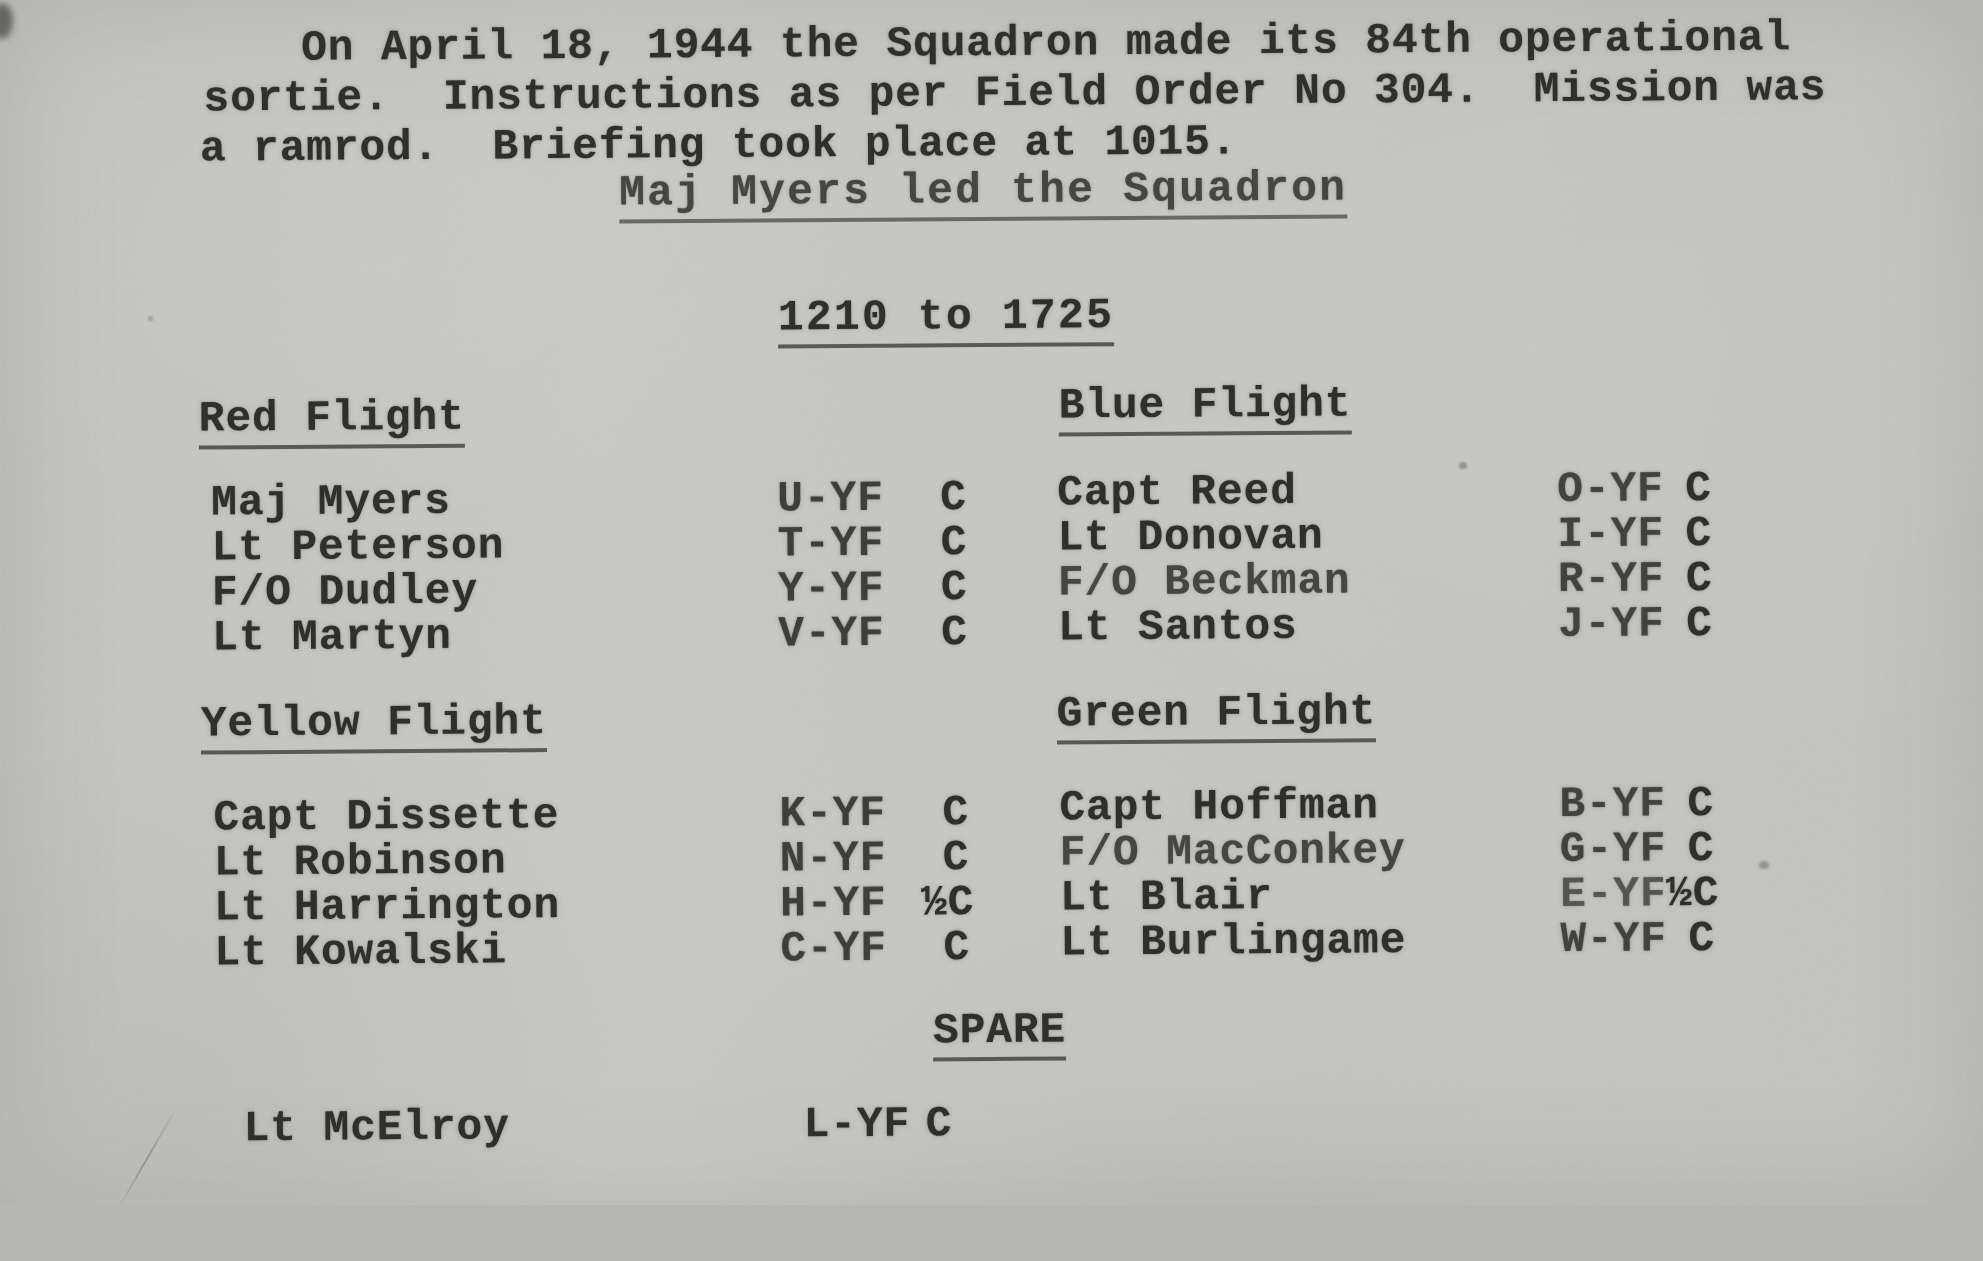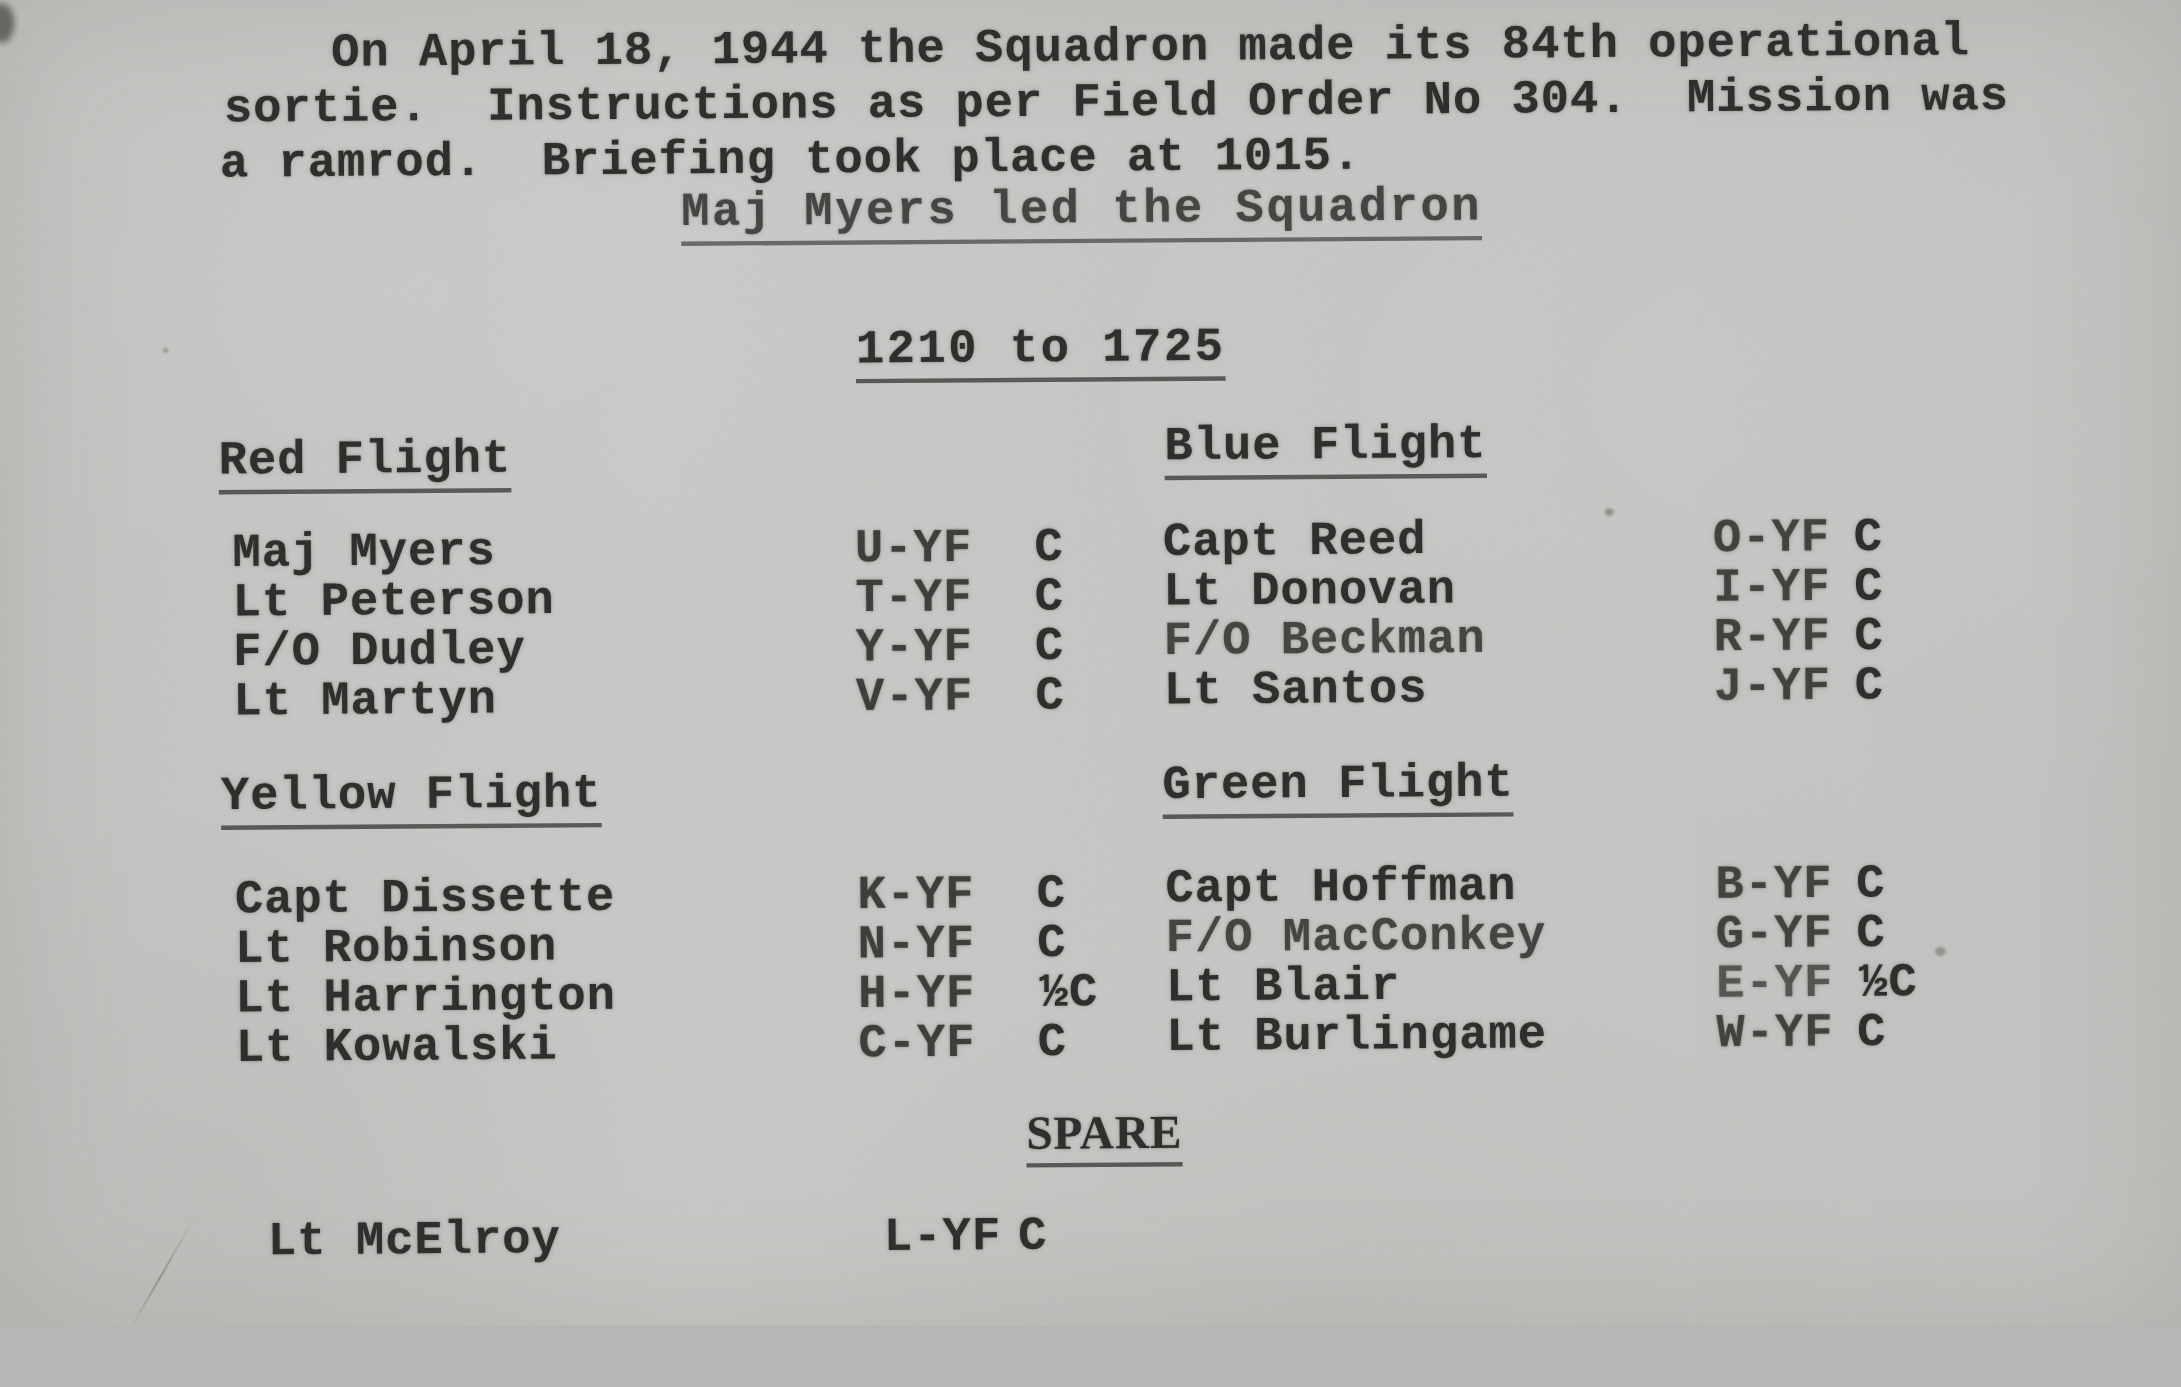--- a/index.html
+++ b/index.html
@@ -44,21 +44,21 @@
   .cl-status { left:941px; }
   
   .cr-name   { left:1058px; }
   .cr-code   { left:1558px; color:rgba(52,51,49,0.82); }
   .cr-status { left:1686px; }
   
   .cs-name   { left:240px; }
   .cs-code   { left:800px; }
   .cs-status { left:922px; }
 
-  .half { transform:translateX(-22px);margin-left:24px; }
+  .half { transform:translateX(-22px); }
   .faded { opacity:0.85; }
 
   
   .corner-mark { position:absolute; left:-9px; top:3px; width:22px; height:36px;
     background:#4b4a47; border-radius:50%; filter:blur(3px); opacity:0.75; }
   .speck  { position:absolute; border-radius:50%; filter:blur(1px); }
   .speck-1 { left:1459px; top:462px; width:8px;  height:7px; background:rgba(72,70,67,0.42); }
   .speck-2 { left:1759px; top:861px; width:10px; height:8px; background:rgba(72,70,67,0.38); }
   .speck-3 { left:148px;  top:316px; width:5px;  height:5px; background:rgba(110,108,104,0.45); }
   .crease { position:absolute; left:118px; top:1208px; width:118px; height:2px;
@@ -161,21 +161,21 @@
       <span class="cell cr-name">Lt Blair</span>
       <span class="cell cr-code faded">E-YF</span>
       <span class="cell cr-status half">½C</span>
     </div>
     <div class="row" style="top:921px;">
       <span class="cell cr-name">Lt Burlingame</span>
       <span class="cell cr-code">W-YF</span>
       <span class="cell cr-status">C</span>
     </div>
 
-    <div class="line underlined" style="left:930px; top:1008px;font-family:Liberation Serif, serif;">SPARE</div>
+    <div class="line underlined" style="left:930px; top:1008px;">SPARE</div>
     <div class="row" style="top:1101px;">
       <span class="cell cs-name">Lt McElroy</span>
       <span class="cell cs-code">L-YF</span>
       <span class="cell cs-status">C</span>
     </div>
 
   </div>
 
   <div class="corner-mark"></div>
   <div class="speck speck-1"></div>

